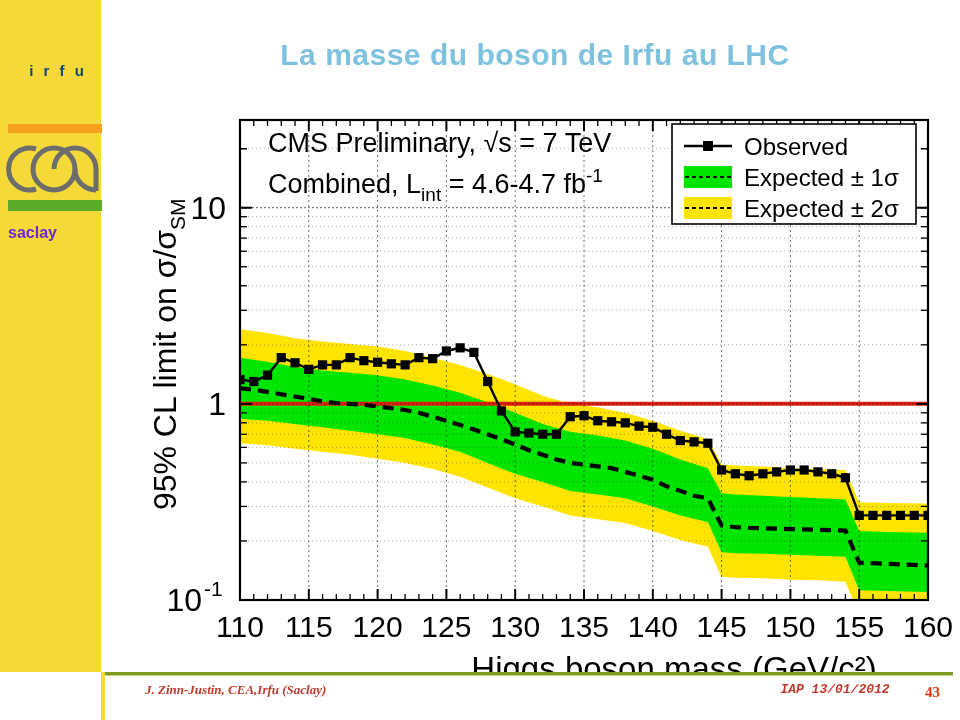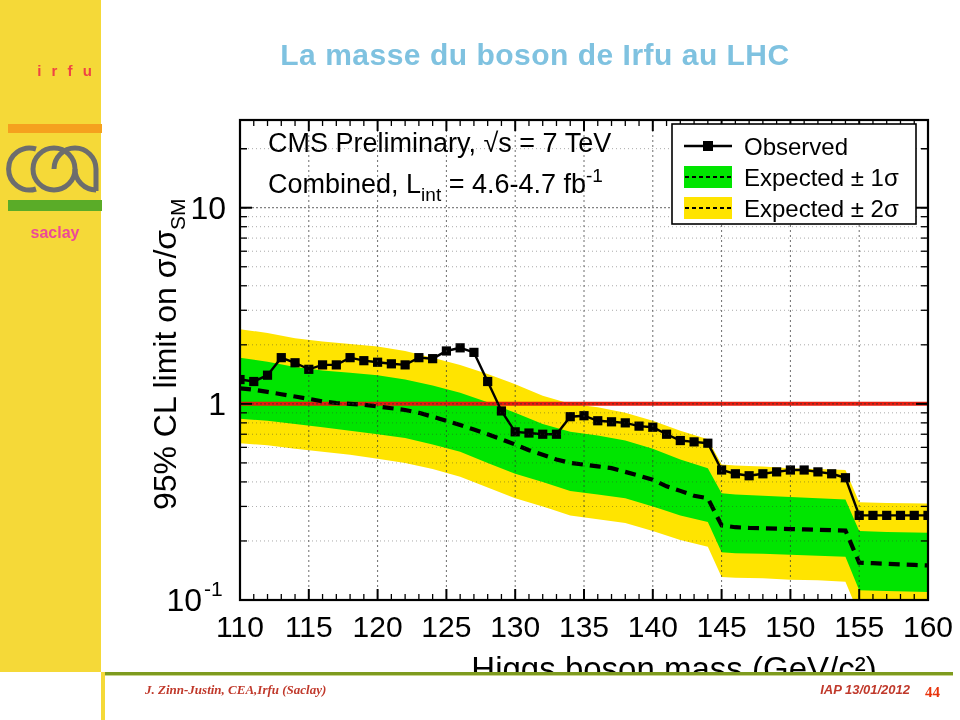--- a/index.html
+++ b/index.html
@@ -3,46 +3,46 @@
 <meta charset="utf-8">
 <style>
   html,body{margin:0;padding:0;}
   body{width:960px;height:720px;background:#ffffff;
        font-family:"Liberation Sans",sans-serif;overflow:hidden;position:relative;}
 
   
   #sidebar{position:absolute;left:0;top:0;width:101px;height:672px;background:#f5d938;}
   #sidebar-accent{position:absolute;left:101px;top:0;width:4px;height:672px;background:#ffffff;}
 
-  #irfu-text{position:absolute;left:26px;top:62px;width:80px;text-align:center;
-             font-size:15px;font-weight:bold;letter-spacing:3px;color:#ef4444;
+  #irfu-text{position:absolute;left:18px;top:62px;width:80px;text-align:center;
+             font-size:15px;font-weight:bold;letter-spacing:3px;color:#0c4a6e;
              font-family:"Liberation Sans",sans-serif;}
   #cea-bar-orange{position:absolute;left:8px;top:124px;width:94px;height:9px;background:#f5a11e;}
   #cea-logo{position:absolute;left:4px;top:133px;width:100px;height:72px;}
   #cea-bar-green{position:absolute;left:8px;top:200px;width:94px;height:11px;background:#5aac28;}
-  #saclay-text{position:absolute;left:8px;top:224px;width:94px;text-align:center;
-               font-size:16px;font-weight:bold;color:#ec4899;}
+  #saclay-text{position:absolute;left:8px;top:224px;width:94px;text-align:left;
+               font-size:16px;font-weight:bold;color:#6d28d9;}
 
   
   #title{position:absolute;left:120px;top:38px;width:830px;text-align:center;
          font-size:30px;font-weight:bold;color:#7fc2e0;
          font-family:"Liberation Sans",sans-serif;letter-spacing:.5px;}
 
   
   #plot-wrap{position:absolute;left:0;top:0;width:960px;height:672px;}
   svg{display:block;}
 
   
   #footer-rule{position:absolute;left:105px;top:672px;width:848px;height:3px;background:#7e9b1e;}
   #footer-rule2{position:absolute;left:105px;top:675px;width:848px;height:1px;background:#c9d48e;}
   #footer-left{position:absolute;left:145px;top:682px;font-size:13px;color:#c0392b;
                font-style:italic;font-family:"Liberation Serif",serif;font-weight:bold;text-align:right;}
   #footer-right{position:absolute;left:760px;top:682px;font-size:13px;color:#c0392b;
-                font-style:italic;font-family:Liberation Sans, sans-serif;font-weight:bold;
-                text-align:right;width:150px;}
+                font-style:italic;font-family:Liberation Mono, monospace;font-weight:bold;
+                text-align:center;width:150px;}
   #page-number{position:absolute;left:925px;top:684px;font-size:15px;color:#e8340c;
                font-weight:bold;font-family:"Liberation Serif",serif;}
   #footer-side{position:absolute;left:0;top:672px;width:101px;height:48px;background:#ffffff;}
   #footer-sideline{position:absolute;left:101px;top:672px;width:4px;height:48px;background:#f5d938;}
 </style>
 </head>
 <body>
 
 <div id="sidebar"></div>
 <div id="sidebar-accent"></div>
@@ -343,13 +343,13 @@
       <text x="744" y="217" text-anchor="start" font-family="&quot;Liberation Sans&quot;, sans-serif" font-size="24" fill="#000">Expected ± 2σ</text>
     </svg>
 </div>
 
 <div id="footer-sideline"></div>
 <div id="footer-side"></div>
 <div id="footer-rule"></div>
 <div id="footer-rule2"></div>
 <div id="footer-left">J. Zinn-Justin, CEA,Irfu (Saclay)</div>
 <div id="footer-right">IAP 13/01/2012</div>
-<div id="page-number">44</div>
+<div id="page-number">43</div>
 
 </body></html>

